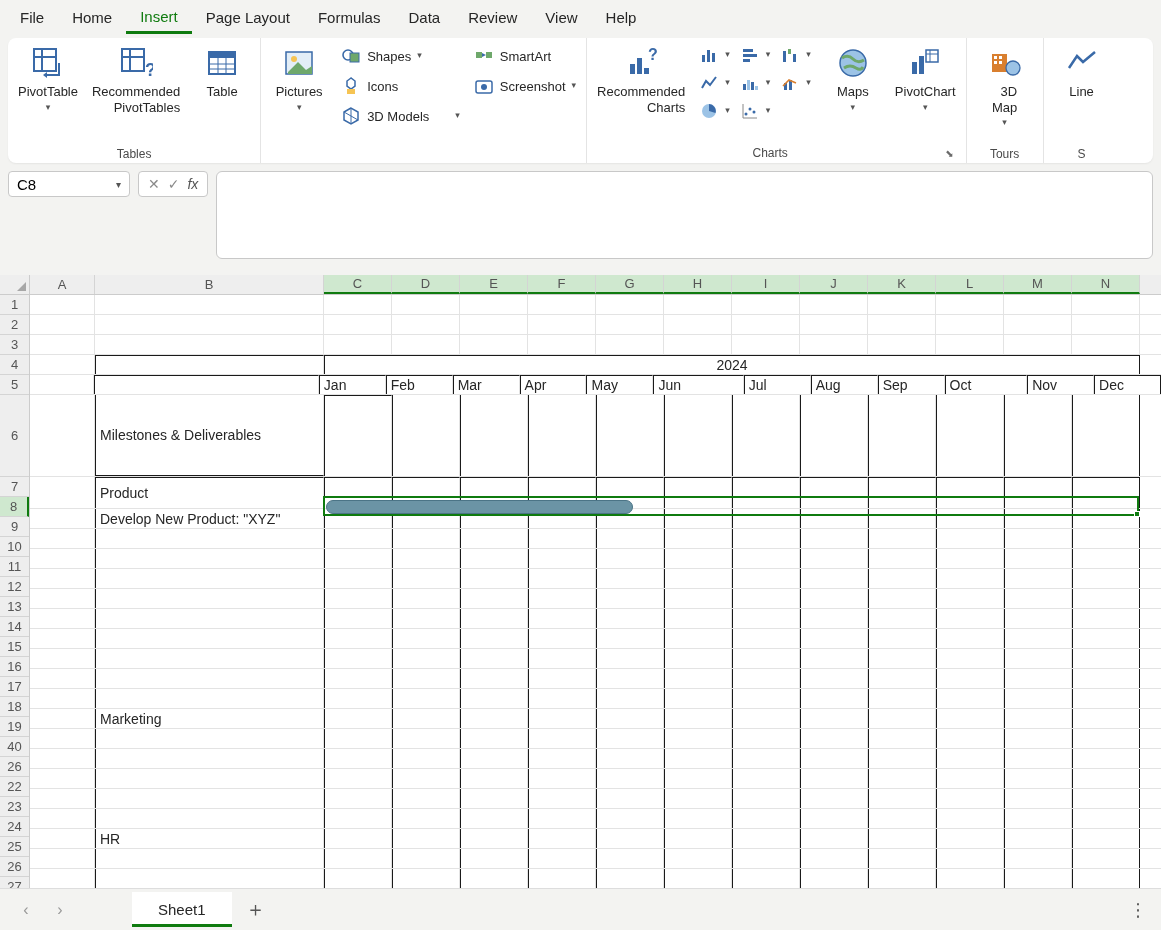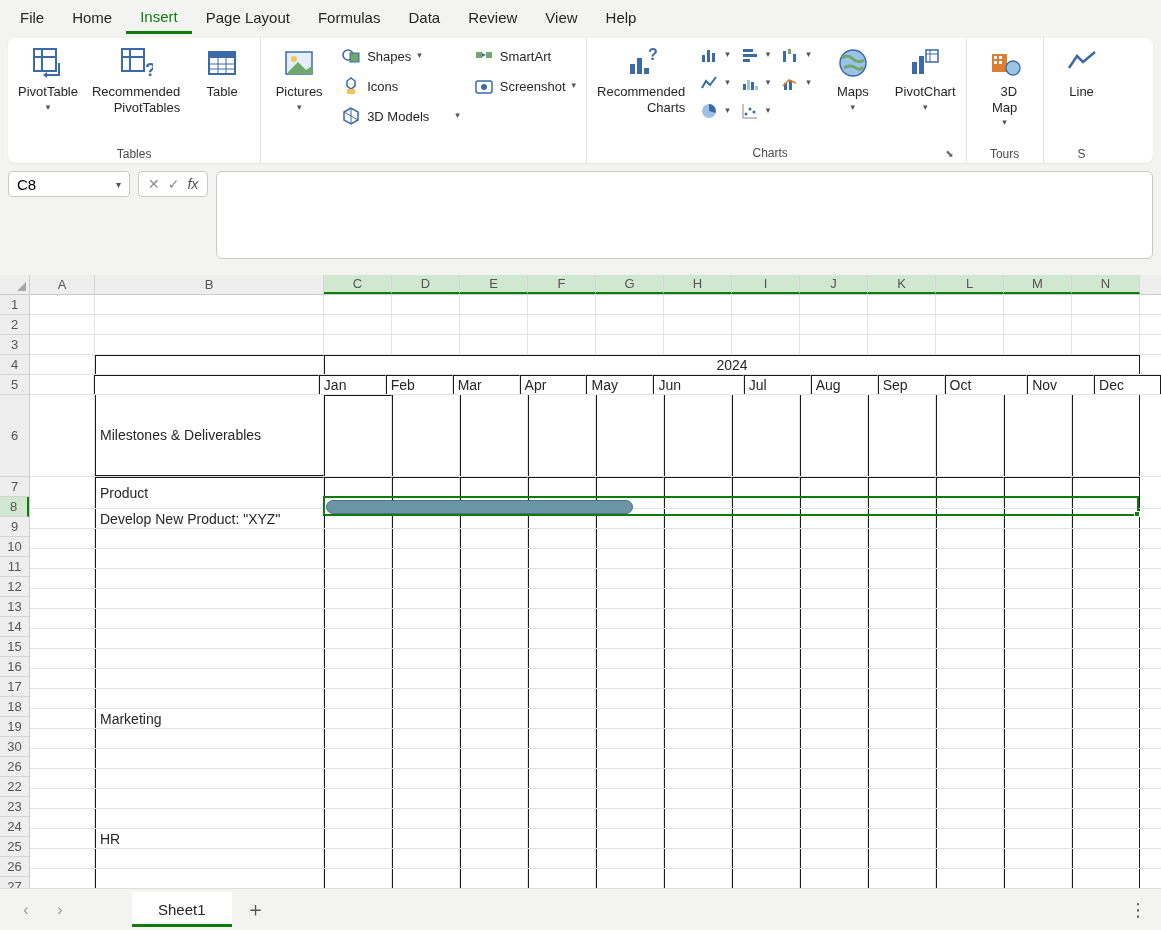--- a/index.html
+++ b/index.html
@@ -418,21 +418,21 @@
       <div class="row-h" style="height: 20px;">10</div>
       <div class="row-h" style="height: 20px;">11</div>
       <div class="row-h" style="height: 20px;">12</div>
       <div class="row-h" style="height: 20px;">13</div>
       <div class="row-h" style="height: 20px;">14</div>
       <div class="row-h" style="height: 20px;">15</div>
       <div class="row-h" style="height: 20px;">16</div>
       <div class="row-h" style="height: 20px;">17</div>
       <div class="row-h" style="height: 20px;">18</div>
       <div class="row-h" style="height: 20px;">19</div>
-      <div class="row-h" style="height: 20px;">30</div>
+      <div class="row-h" style="height: 20px;">40</div>
       <div class="row-h" style="height: 20px;">26</div>
       <div class="row-h" style="height: 20px;">22</div>
       <div class="row-h" style="height: 20px;">23</div>
       <div class="row-h" style="height: 20px;">24</div>
       <div class="row-h" style="height: 20px;">25</div>
       <div class="row-h" style="height: 20px;">26</div>
       <div class="row-h" style="height: 20px;">27</div>
     </div>
   <div class="cells">
       <div class="row" style="height: 20px;">

